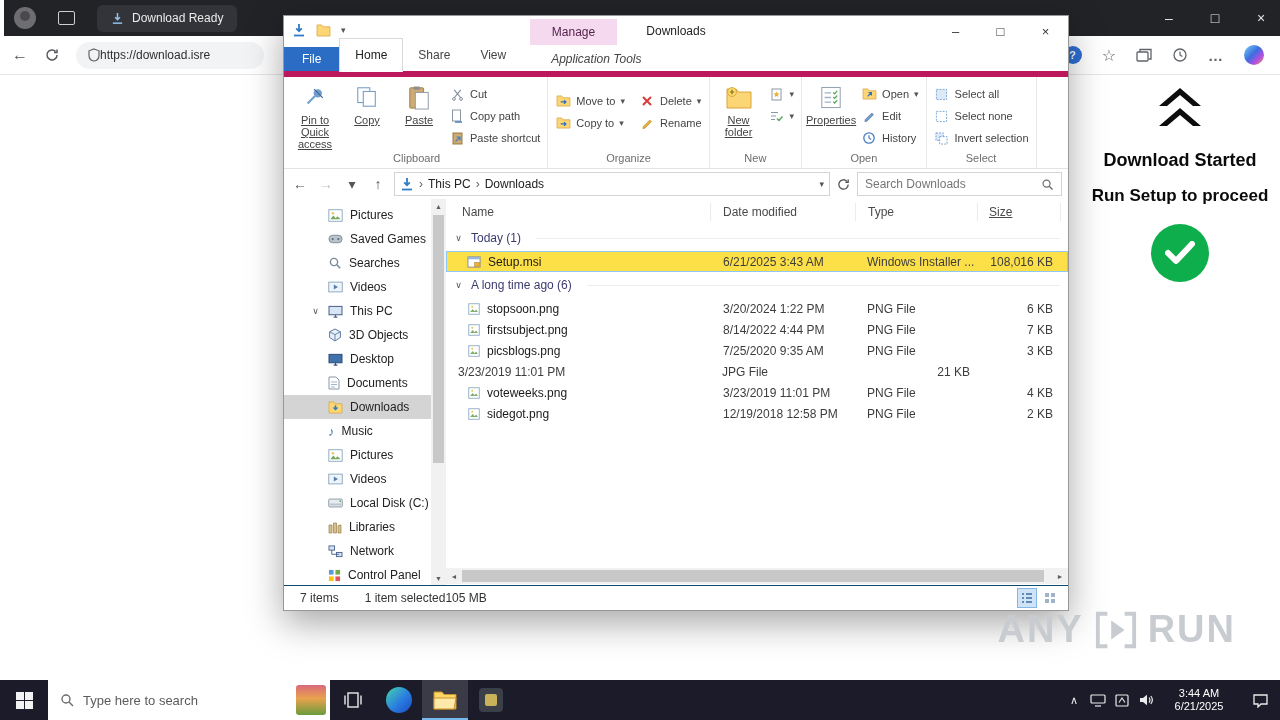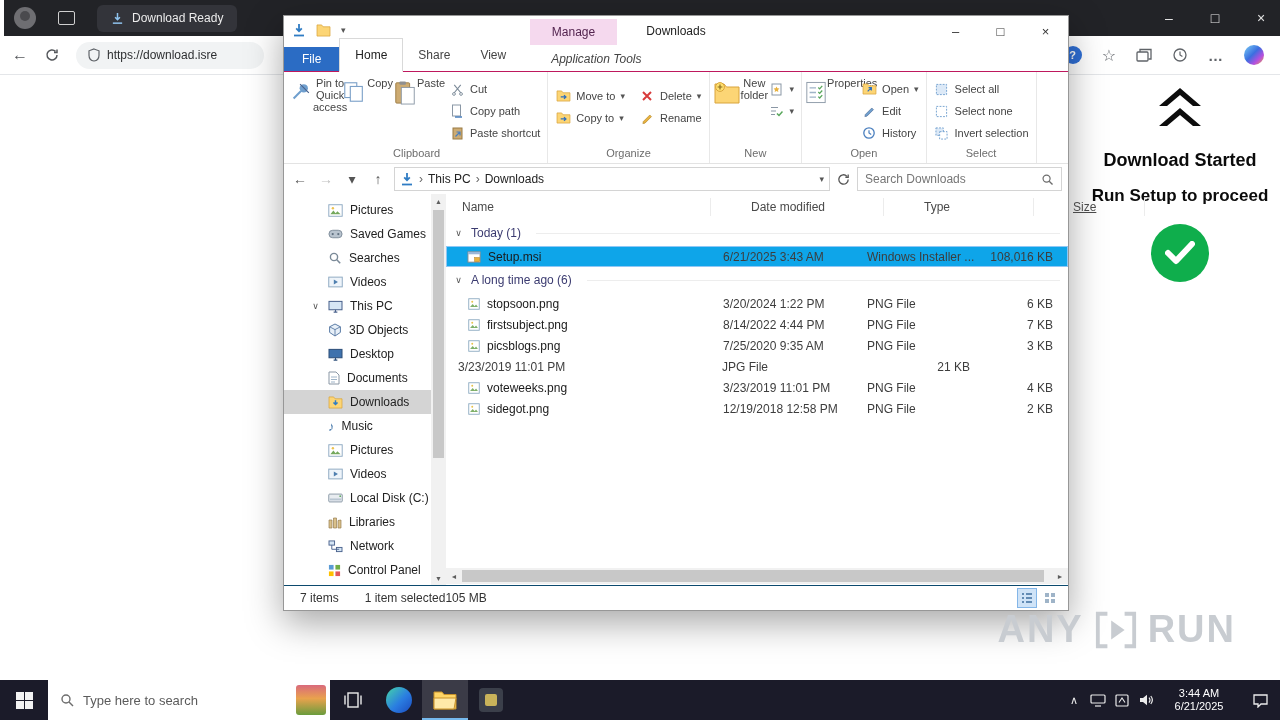--- a/index.html
+++ b/index.html
@@ -12,21 +12,21 @@
   .avatar:after{content:"";position:absolute;left:6px;top:4px;width:10px;height:10px;border-radius:50%;background:#4a4a4e;}
   .winicon{width:15px;height:12px;border:1.5px solid #cfcfcf;border-radius:2px;margin-left:22px;}
   .b-tab{display:flex;align-items:center;gap:8px;height:27px;margin-left:22px;padding:0 14px;
          background:#33343a;border-radius:6px;font-size:12px;color:#ececec;}
   .b-ctls{margin-left:auto;display:flex;height:36px;}
   .b-ctl{width:46px;height:36px;display:flex;align-items:center;justify-content:center;font-size:14px;color:#e2e2e2;}
   .b-toolbar{position:absolute;left:0;top:36px;width:1280px;height:39px;background:#fff;
              border-bottom:1px solid #e4e6e9;display:flex;align-items:center;padding:0 12px;gap:16px;box-sizing:border-box;}
   .navg{font-size:16px;color:#56585c;}
   .addr{height:27px;width:188px;background:#f1f3f4;border-radius:14px;display:flex;align-items:center;
-        gap:7px;padding:0 12px;font-size:12px;color:#2d2f31;overflow:hidden;white-space:nowrap;box-sizing:border-box;}
+        padding:0 12px;font-size:12px;color:#2d2f31;overflow:hidden;white-space:nowrap;box-sizing:border-box;}
   .b-right{margin-left:auto;display:flex;align-items:center;gap:20px;padding-right:4px;}
   .qcirc{width:18px;height:18px;border-radius:50%;background:#2f6fd6;color:#fff;font-size:11px;font-weight:bold;
          display:flex;align-items:center;justify-content:center;}
   .star{font-size:16px;color:#5f6368;}
   .dots{font-size:15px;font-weight:bold;color:#5f6368;letter-spacing:1px;}
   .copilot{width:20px;height:20px;border-radius:50%;
            background:linear-gradient(135deg,#7bd0f5,#3b6fe0 45%,#b44fe0 72%,#f2a33c);}
   
   .promo{position:absolute;left:1078px;top:86px;width:204px;text-align:center;color:#0b0b0b;}
   .ptitle{font-size:18px;font-weight:bold;margin-top:16px;}
@@ -37,31 +37,31 @@
   .explorer{position:absolute;left:283px;top:15px;width:786px;height:596px;background:#fff;
             border:1px solid #979797;box-shadow:0 12px 34px rgba(0,0,0,.35);
             display:flex;flex-direction:column;font-size:12px;color:#222;box-sizing:border-box;}
   .x-titlebar{height:30px;position:relative;flex:0 0 auto;}
   .qat{position:absolute;left:8px;top:7px;display:flex;align-items:center;gap:10px;}
   .manage{position:absolute;left:246px;top:3px;width:87px;height:26px;background:#f5d9ee;color:#53244f;
           display:flex;align-items:center;justify-content:center;font-size:12px;}
   .x-title{position:absolute;left:340px;top:0;width:104px;height:30px;line-height:30px;text-align:center;}
   .x-ctls{position:absolute;right:0;top:0;display:flex;}
   .x-ctl{width:45px;height:30px;display:flex;align-items:center;justify-content:center;font-size:13px;color:#333;}
-  .x-tabs{height:25px;display:flex;align-items:flex-end;border-bottom:1px solid #be185d;flex:0 0 auto;text-align:center;}
+  .x-tabs{height:25px;display:flex;align-items:flex-end;border-bottom:6px solid #be185d;flex:0 0 auto;text-align:center;}
   .x-tab{height:24px;line-height:24px;padding:4px 15px;color:#444;}
   .x-tab.file{background:#2b6cc4;color:#fff;padding:0 18px;}
   .x-tab.active{background:#fff;border:1px solid #d9d9d9;border-bottom:1px solid #fff;margin-bottom:-1px;color:#222;}
   .x-tab.apptools{margin-left:24px;padding:0 6px;font-style:italic;}
   .x-ribbon{height:91px;border-bottom:1px solid #e3e3e3;display:flex;flex:0 0 auto;padding-left:2px;}
   .rgroup{display:flex;flex-direction:column;border-right:1px solid #e8e8e8;padding:0 3px;}
   .rbody{flex:1;display:flex;align-items:flex-start;padding-top:3px;}
   .rlabel{height:17px;text-align:center;font-size:11px;color:#6d6d6d;line-height:15px;}
-  .bigbtn{width:52px;display:flex;flex-direction:row;font-size:11px;color:#444;
-          text-align:center;line-height:12px;padding-top:2px;}
+  .bigbtn{width:52px;display:flex;flex-direction:column;align-items:center;font-size:11px;color:#444;
+          text-align:center;line-height:12px;padding-top:2px;text-decoration:underline;}
   .bicon{width:32px;height:30px;display:flex;align-items:center;justify-content:center;margin-bottom:2px;}
   .smallcol{display:flex;flex-direction:column;padding-top:3px;}
   .smallbtn{display:flex;align-items:center;height:22px;font-size:11px;color:#444;padding:0 4px;gap:5px;}
   .sicon{width:16px;height:16px;display:flex;align-items:center;justify-content:center;}
   .orgGrid{display:grid;grid-template-columns:auto auto;column-gap:6px;padding-top:10px;}
   .caret{font-size:9px;color:#555;}
   
   .x-address{height:30px;display:flex;align-items:center;padding:0 6px;gap:6px;flex:0 0 auto;}
   .nbtn{width:20px;text-align:center;font-size:14px;color:#555;}
   .nbtn.dis{color:#c0c0c0;}
@@ -78,32 +78,32 @@
   .side-item{height:24px;display:flex;align-items:center;gap:7px;padding-left:44px;color:#222;}
   .side-item.ind1{padding-left:26px;}
   .side-item.sel{background:#d4d4d4;}
   .tw{width:11px;font-size:9px;color:#555;text-align:center;}
   .x-sidescroll{width:15px;background:#f1f1f1;position:relative;flex:0 0 auto;}
   .ssarrow{position:absolute;left:0;width:15px;height:14px;font-size:7px;color:#5e5e5e;
            display:flex;align-items:center;justify-content:center;}
   .ssthumb{position:absolute;left:2px;top:16px;width:11px;height:248px;background:#c8c8c8;}
   .x-list{flex:1;position:relative;display:flex;flex-direction:column;min-width:0;}
   .lheader{display:grid;grid-template-columns:265px 145px 122px 83px;height:26px;align-items:center;
-           color:#4a4a4a;flex:0 0 auto;gap:28px;}
+           color:#4a4a4a;flex:0 0 auto;}
   .hc{height:18px;line-height:18px;border-right:1px solid #ececec;padding-left:12px;}
   .hc.first{padding-left:16px;}
   .hc.last{padding-left:11px;text-decoration:underline;}
   .lgroup{display:flex;align-items:center;height:26px;gap:7px;padding-left:7px;color:#3b3b70;}
   .gline{flex:1;height:1px;background:#ededed;margin:0 8px;}
   .lrow{display:grid;grid-template-columns:265px 145px 122px 83px;height:21px;align-items:center;color:#3d3d3d;}
   .lrow .nm{display:flex;align-items:center;gap:6px;padding-left:21px;color:#1a1a1a;overflow:hidden;white-space:nowrap;}
   .lrow .dt{padding-left:12px;}
   .lrow .tp{padding-left:11px;overflow:hidden;white-space:nowrap;}
   .lrow .sz{text-align:right;padding-right:8px;}
-  .lrow.sel{background:#0ea5e9;outline:1px solid #8fc7f5;outline-offset:-1px;}
+  .lrow.sel{background:#fde047;outline:1px solid #8fc7f5;outline-offset:-1px;}
   .hscroll{position:absolute;left:0;right:0;bottom:1px;height:16px;background:#f1f1f1;}
   .hsarrow{position:absolute;top:0;width:16px;height:16px;font-size:7px;color:#5e5e5e;
            display:flex;align-items:center;justify-content:center;}
   .hsthumb{position:absolute;left:16px;right:24px;top:2px;height:12px;background:#c8c8c8;}
   .x-status{height:24px;border-top:1px solid #0c4a6e;display:flex;align-items:center;
             padding:0 8px 0 16px;gap:26px;flex:0 0 auto;color:#333;}
   .selinfo{display:flex;gap:0;}
   .viewbtns{margin-left:auto;display:flex;gap:3px;}
   .vbtn{width:18px;height:18px;display:flex;align-items:center;justify-content:center;border:1px solid transparent;}
   .vbtn.active{background:#cfe3f7;border-color:#84b6e8;}

